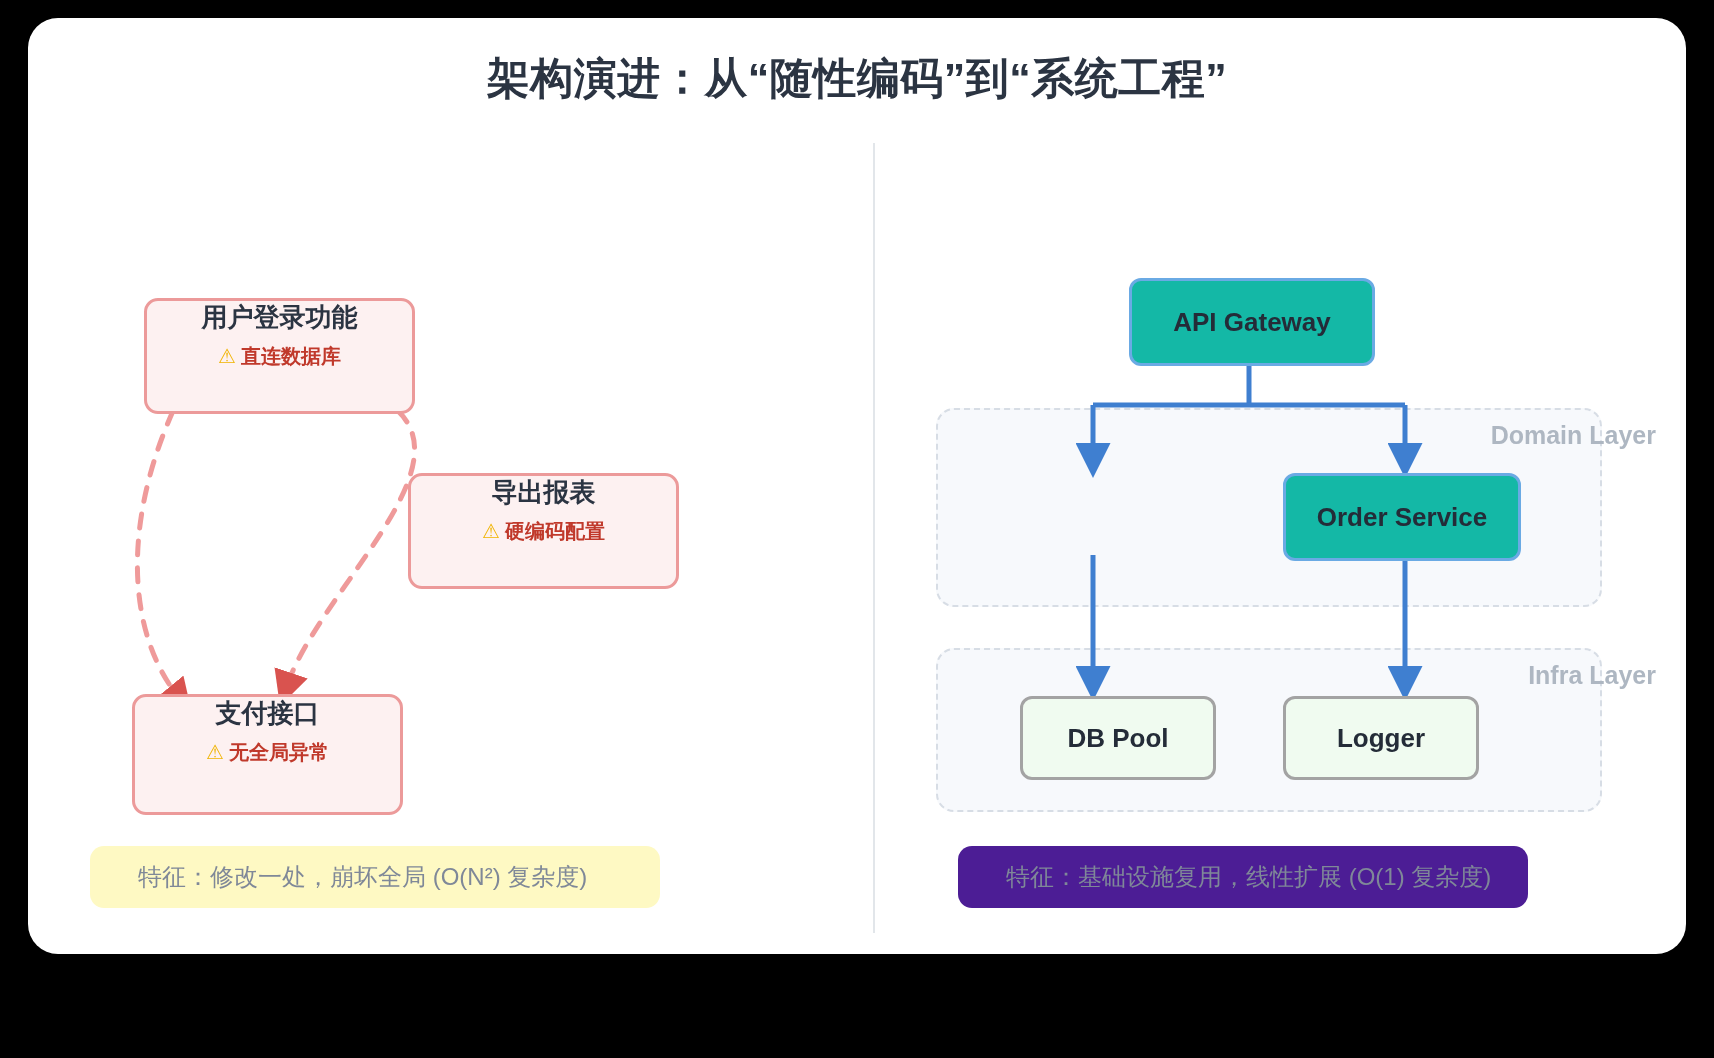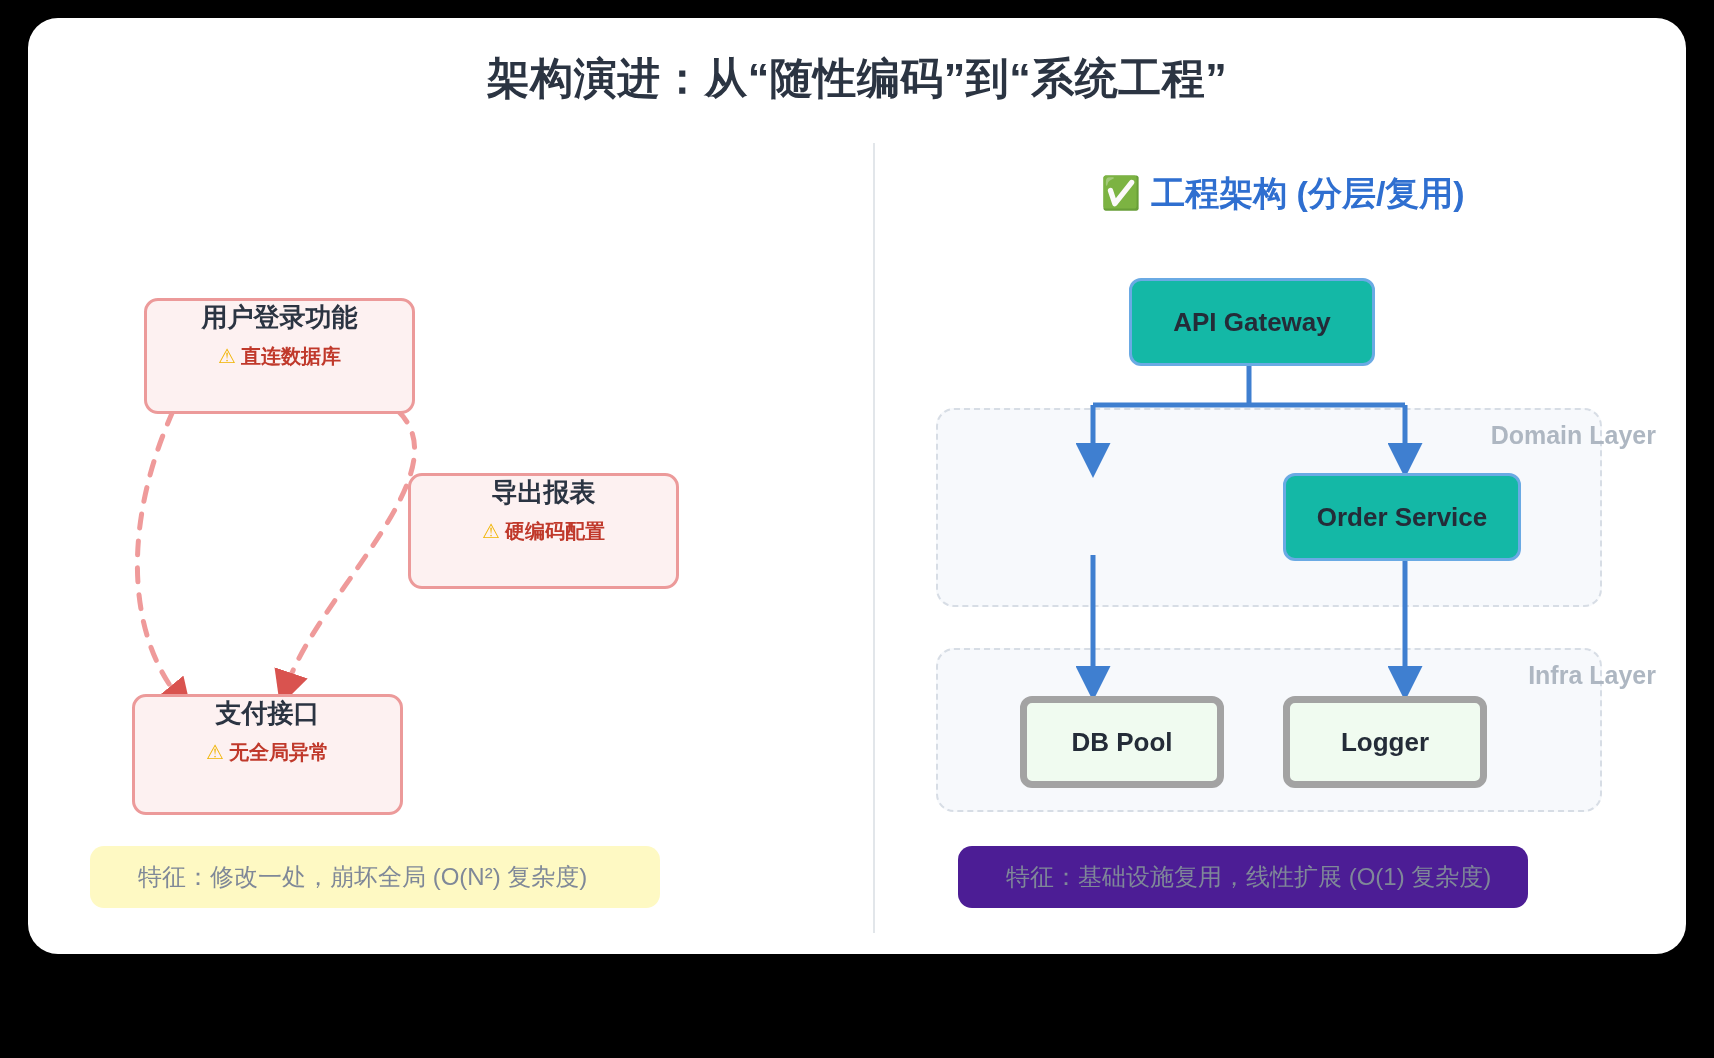--- a/index.html
+++ b/index.html
@@ -44,21 +44,21 @@
   .layer{position:absolute;border:2px dashed #d7dde5;border-radius:18px;background:#f7f9fc;}
   #layer-domain{left:48px;top:265px;width:662px;height:195px;}
   #layer-infra{left:48px;top:505px;width:662px;height:160px;}
   .layer-label{position:absolute;right:20px;font-size:25px;font-weight:700;color:#aeb7c2;}
   #label-domain{top:278px;right:22px;}
   #label-infra{top:518px;right:22px;}
 
   .nbox{position:absolute;border-radius:12px;display:flex;align-items:center;justify-content:center;
     font-size:26px;font-weight:700;color:#242c38;}
   .nbox.blue{background:#14b8a6;border:3px solid #6aaae4;}
-  .nbox.green{background:#f0fbf0;border:7px solid #a3a3a3;}
+  .nbox.green{background:#f0fbf0;border:3px solid #a3a3a3;}
 
   #n-api{left:241px;top:135px;width:240px;height:82px;}
   #n-auth{left:89px;top:330px;width:232px;height:82px;}
   #n-order{left:395px;top:330px;width:232px;height:82px;}
   #n-db{left:132px;top:553px;width:190px;height:78px;}
   #n-log{left:395px;top:553px;width:190px;height:78px;}
 
   svg.edges{position:absolute;left:0;top:0;width:790px;height:800px;pointer-events:none;}
   svg.vedges{position:absolute;left:0;top:0;width:790px;height:800px;pointer-events:none;}
 </style>
@@ -98,23 +98,20 @@
       <div class="vbox" id="vbox-pay">
         <div class="t">支付接口</div>
         <div class="s"><span class="w">⚠</span><span>无全局异常</span></div>
       </div>
 
       <div class="foot" id="foot-left">特征：修改一处，崩坏全局 (O(N²) 复杂度)</div>
     </div>
 
     <div class="panel panel-right">
 
-      <div class="phead phead-right">
-        <span class="mark">✅</span><span>工程架构 (分层/复用)</span>
-      </div>
 
       <div class="layer" id="layer-domain"></div>
       <div class="layer" id="layer-infra"></div>
       <div class="layer-label" id="label-domain">Domain Layer</div>
       <div class="layer-label" id="label-infra">Infra Layer</div>
 
       <svg class="edges" viewBox="0 0 790 800">
         <defs>
           <marker id="bluearrow" markerWidth="7" markerHeight="7" refX="3.2" refY="3.5" orient="auto">
             <path d="M0,0 L7,3.5 L0,7 z" fill="#3f7fd0"></path>

